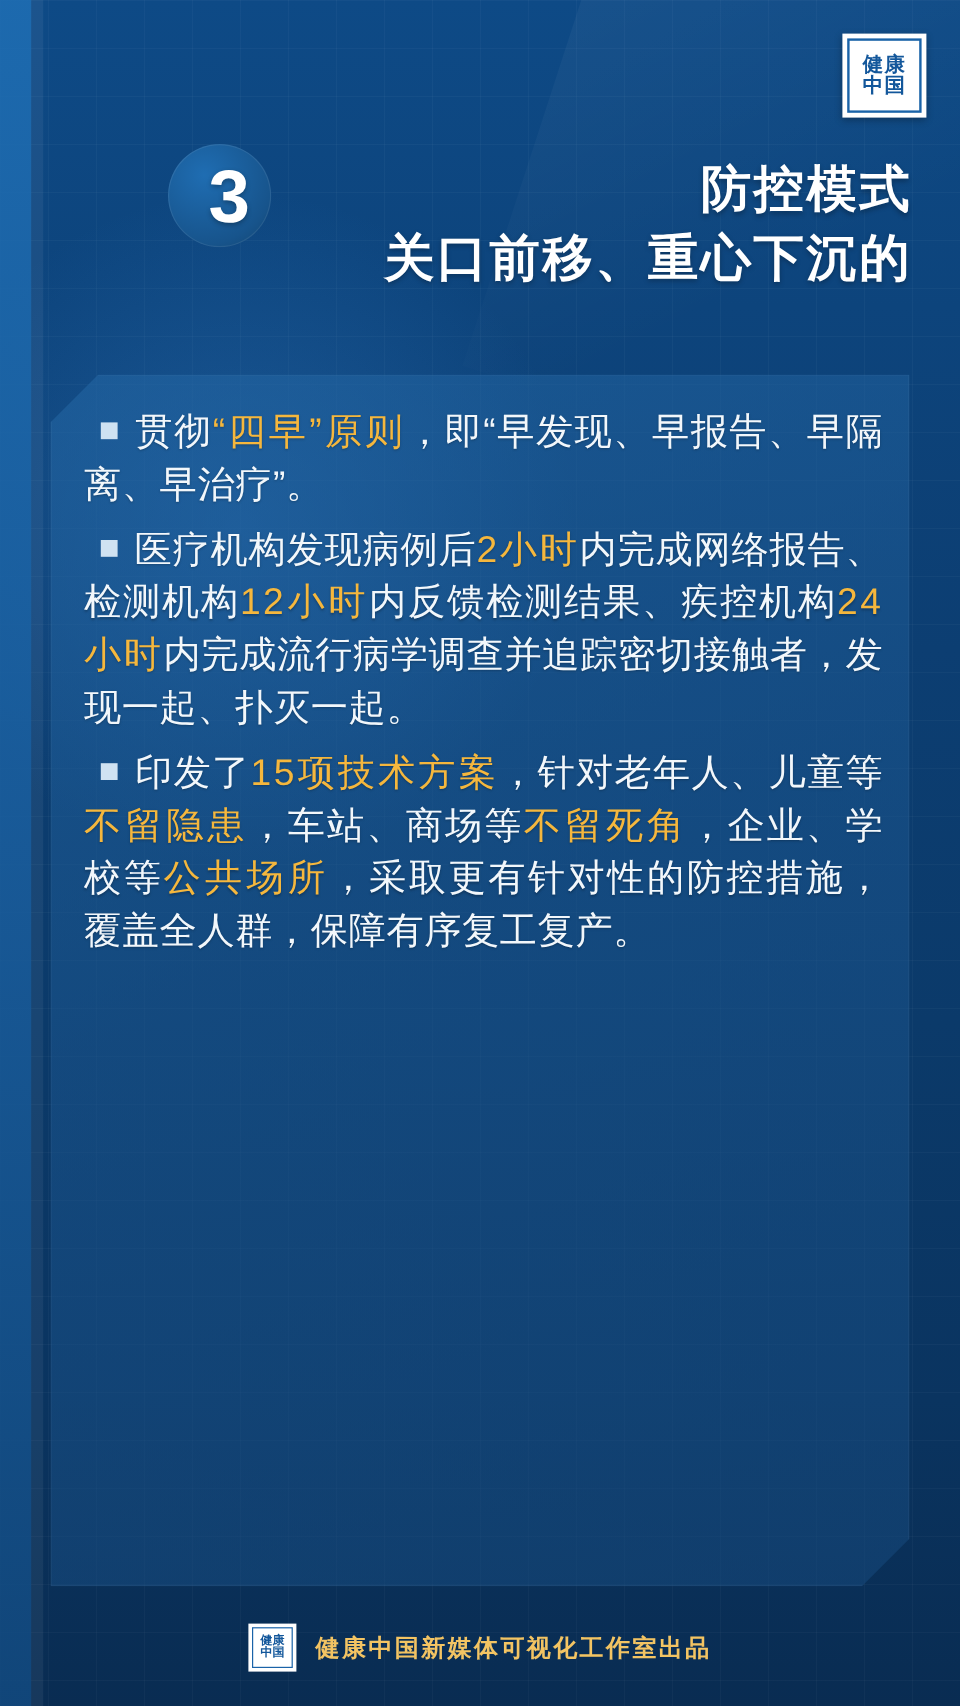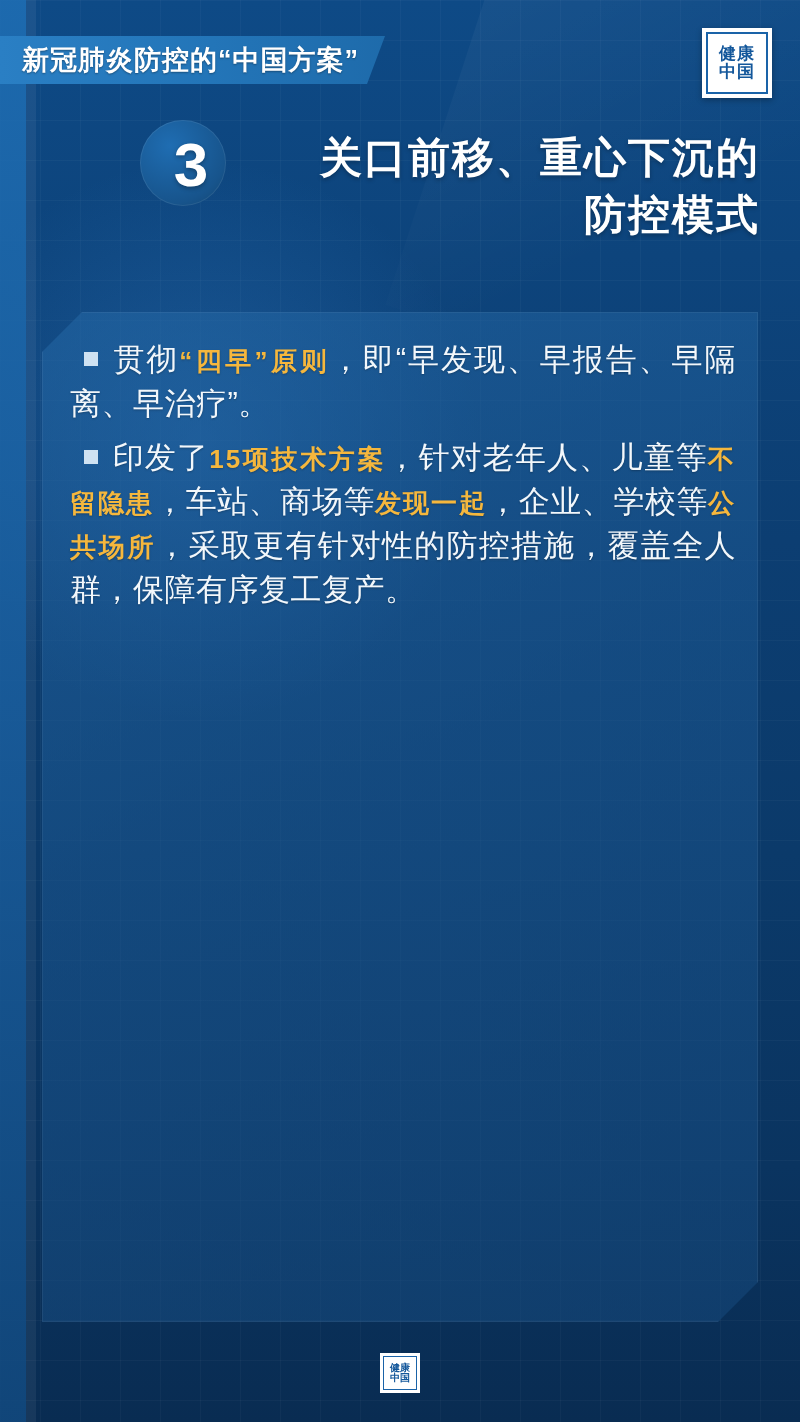--- a/index.html
+++ b/index.html
@@ -174,22 +174,22 @@
   }
   .bullet {
     display: inline-block;
     width: 14px; height: 14px;
     background: #cfe2f2;
     margin: 0 14px 5px 14px;
     vertical-align: middle;
   }
   .hl-lg {
     color: #f5b73d;
-    font-weight: bold;
-    font-size: 26px;
+    font-weight: normal;
+    font-size: 31px;
     letter-spacing: 2px;
   }
 
   
   .footer {
     position: absolute;
     left: 0; right: 0; bottom: 26px;
     height: 46px;
     display: flex;
     align-items: center;
@@ -229,47 +229,46 @@
 
 <div class="bg">
   <div class="bg-grid"></div>
   <div class="bg-glow"></div>
   <div class="bg-diag"></div>
   <div class="bg-left-band"></div>
   <div class="bg-left-band2"></div>
 </div>
 
 <div class="header">
-  <div class="title-ribbon">
-    <span class="txt">新冠肺炎防控的“中国方案”</span>
-  </div>
   <div class="brand-logo">
     <div class="bl-inner">
       <span class="bl-line">健康</span>
       <span class="bl-line">中国</span>
     </div>
   </div>
 </div>
 
 <div class="section-head">
   <div class="num-badge"></div>
   <div class="num-text">3</div>
   <div class="head-lines">
+    <div class="head-line">防控模式</div>
     <div class="head-line">关口前移、重心下沉的</div>
-    <div class="head-line">防控模式</div>
   </div>
 </div>
 
 <div class="card">
   <div class="card-inner" id="paragraph-container">
       <div class="para"><span class="bullet"></span><span>贯彻</span><span class="hl-lg">“四早”原则</span><span>，即“早发现、早报告、早隔离、早治疗”。</span></div>
-      <div class="para"><span class="bullet"></span><span>印发了</span><span class="hl-lg">15项技术方案</span><span>，针对老年人、儿童等</span><span class="hl-lg">不留隐患</span><span>，车站、商场等</span><span class="hl-lg">发现一起</span><span>，企业、学校等</span><span class="hl-lg">公共场所</span><span>，采取更有针对性的防控措施，覆盖全人群，保障有序复工复产。</span></div>
+      <div class="para"><span class="bullet"></span><span>医疗机构发现病例后</span><span class="hl-lg">2小时</span><span>内完成网络报告、检测机构</span><span class="hl-lg">12小时</span><span>内反馈检测结果、疾控机构</span><span class="hl-lg">24小时</span><span>内完成流行病学调查并追踪密切接触者，发现一起、扑灭一起。</span></div>
+      <div class="para"><span class="bullet"></span><span>印发了</span><span class="hl-lg">15项技术方案</span><span>，针对老年人、儿童等</span><span class="hl-lg">不留隐患</span><span>，车站、商场等</span><span class="hl-lg">不留死角</span><span>，企业、学校等</span><span class="hl-lg">公共场所</span><span>，采取更有针对性的防控措施，覆盖全人群，保障有序复工复产。</span></div>
     </div>
 </div>
 
 <div class="footer">
   <div class="footer-logo">
     <div class="fl-inner">
       <span class="fl-line">健康</span>
       <span class="fl-line">中国</span>
     </div>
   </div>
+  <div class="footer-text">健康中国新媒体可视化工作室出品</div>
 </div>
 
 </body></html>

